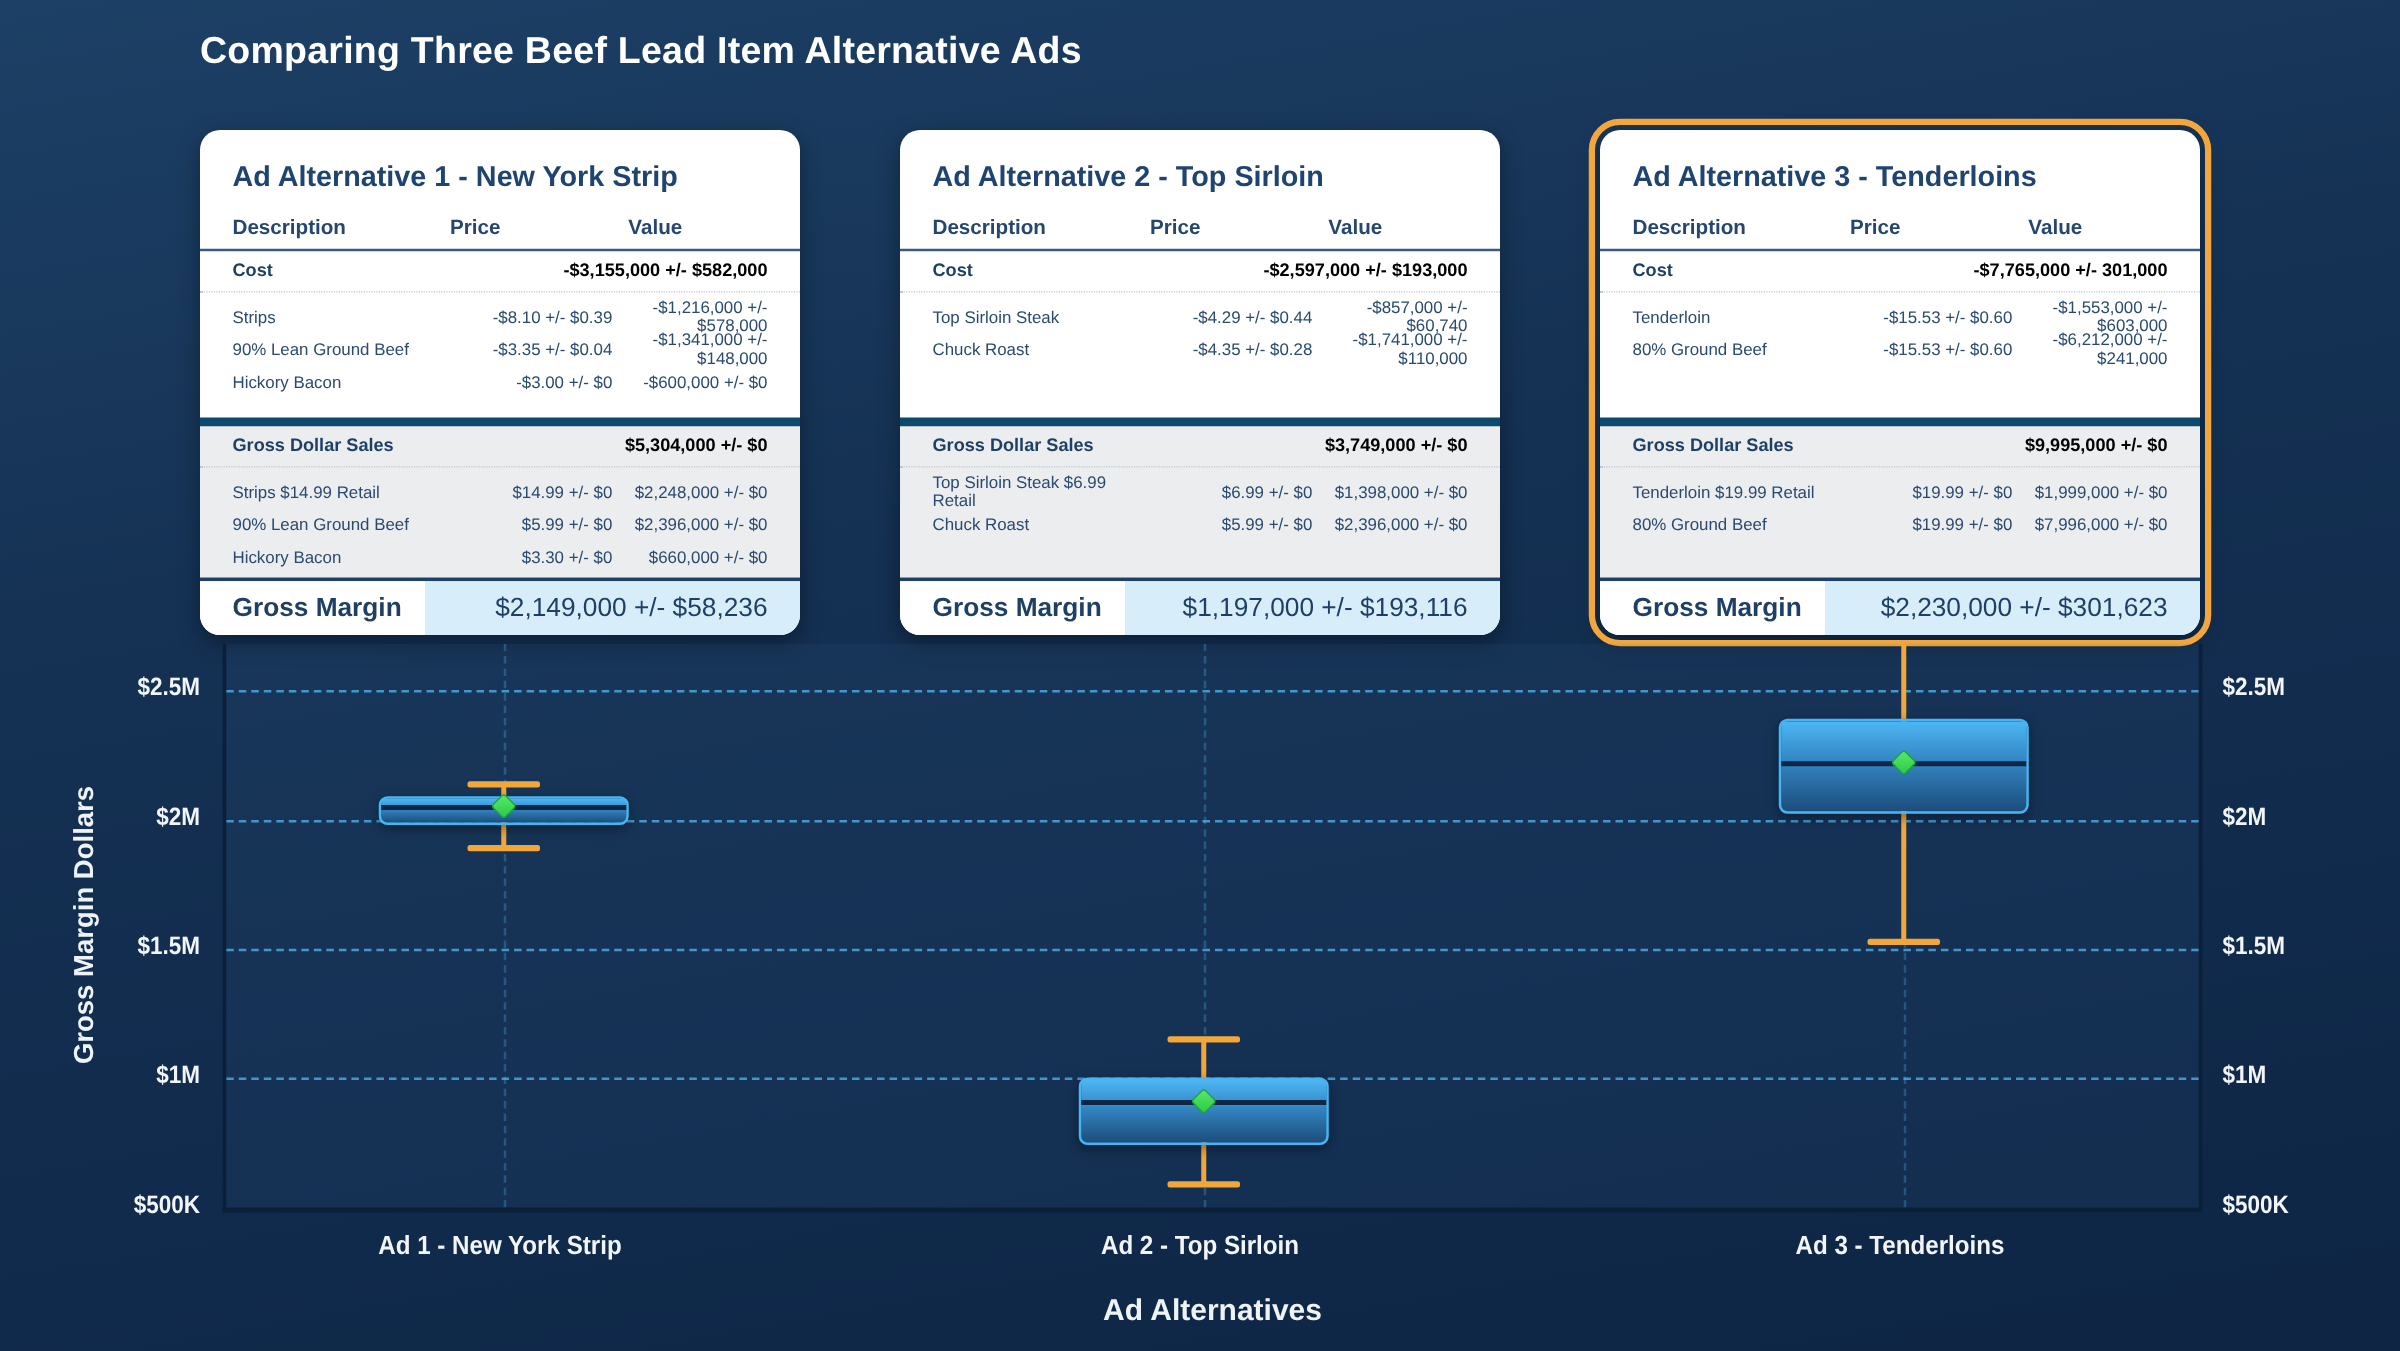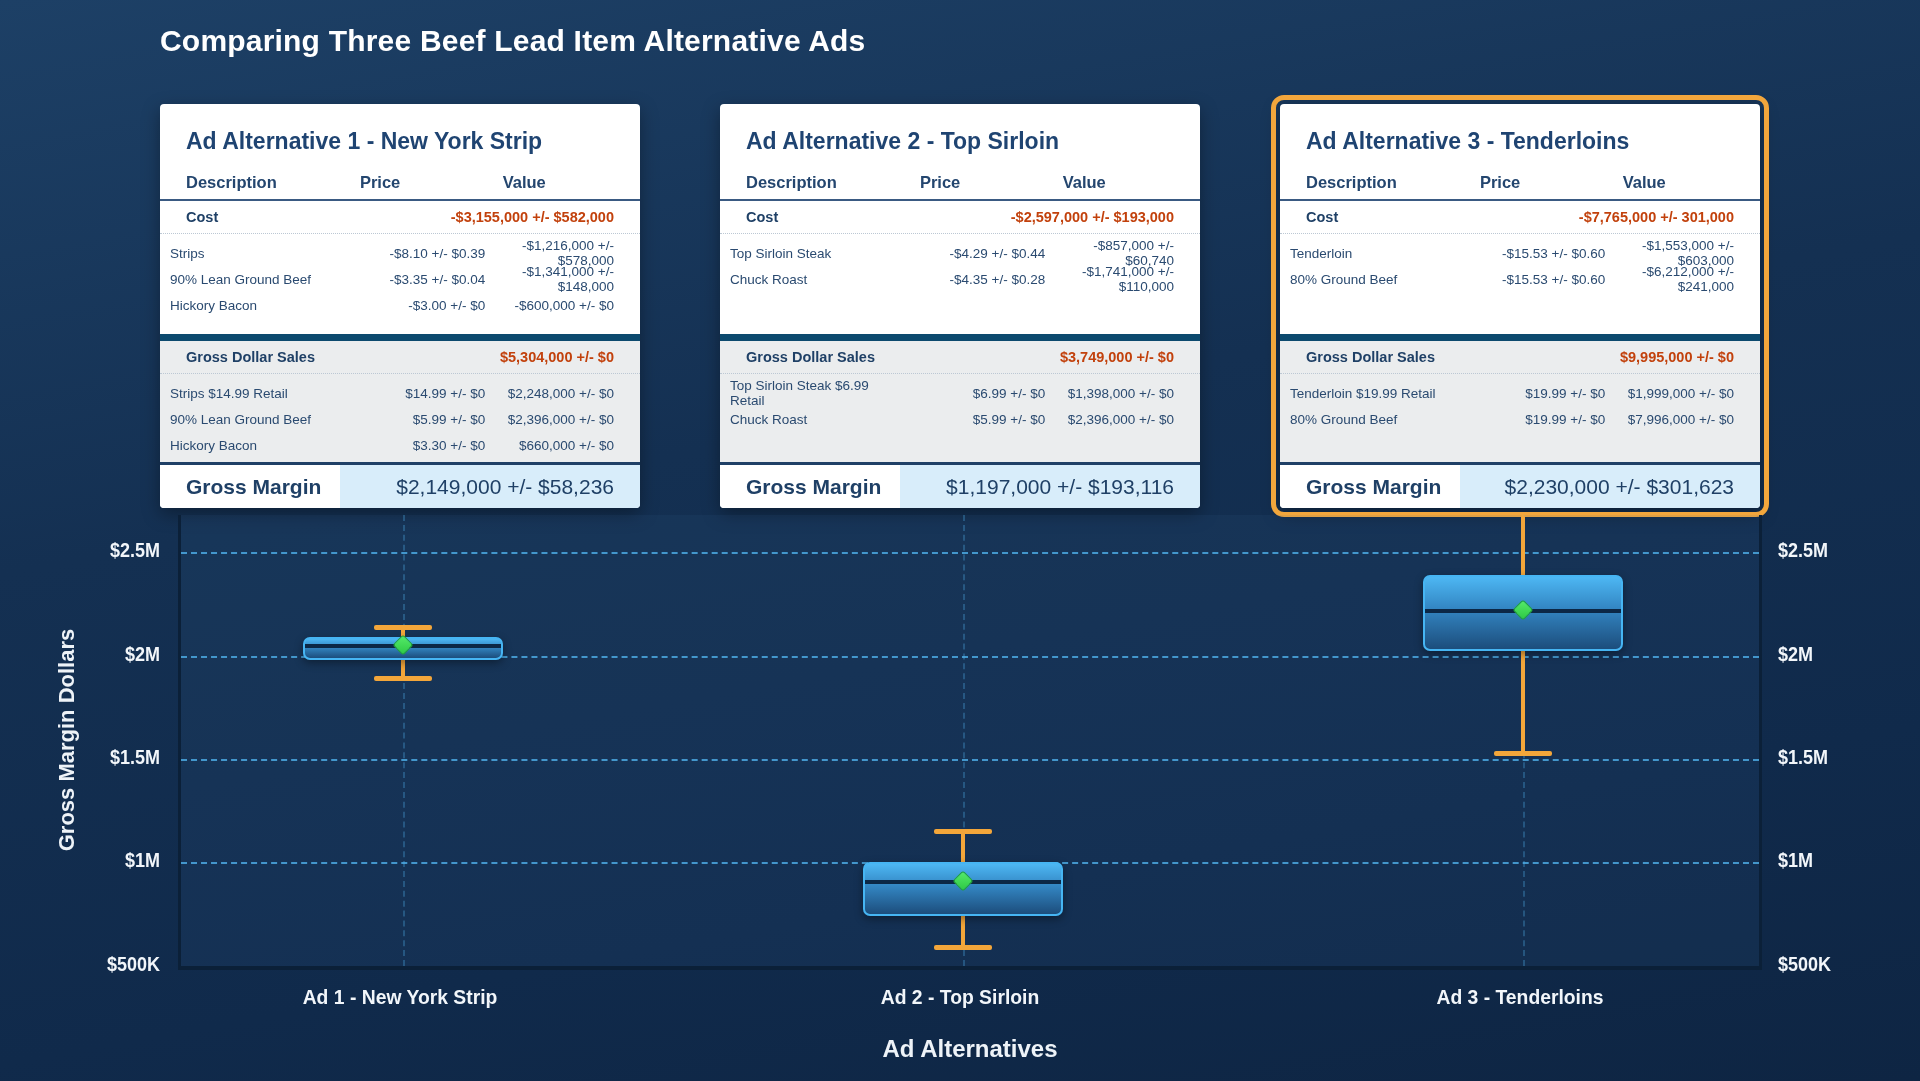--- a/index.html
+++ b/index.html
@@ -4,33 +4,33 @@
 <style>
   html,body{margin:0;padding:0;background:#0b2140;}
   *{box-sizing:border-box;font-family:"Liberation Sans",sans-serif;}
   .stage{position:relative;width:1920px;height:1081px;overflow:hidden;
          background:linear-gradient(170deg,#1d4066 0%,#15325486 40%,#102a4b 75%,#0e2543 100%),#132e50;
          background-color:#132e50;}
   .page-title{position:absolute;left:160px;top:24px;color:#ffffff;font-size:30px;font-weight:700;letter-spacing:.2px;}
 
   
   .cards-row{position:absolute;left:160px;top:104px;width:1604px;display:flex;gap:80px;}
-  .card{width:480px;height:404px;background:#ffffff;border-radius:4px;overflow:hidden;
+  .card{width:480px;height:404px;background:#ffffff;border-radius:16px;overflow:hidden;
         box-shadow:0 6px 18px rgba(0,0,0,.35);display:flex;flex-direction:column;position:relative;}
   .card.highlighted{outline:5px solid #f2a63c;outline-offset:4px;}
   .card-title{padding:24px 26px 6px 26px;font-size:23px;font-weight:700;color:#1f4472;}
   .thead{display:flex;padding:12px 8px 7px 26px;border-bottom:2px solid #3a5a82;justify-content:center;}
   .thead .col{font-size:16.5px;font-weight:700;color:#24466f;}
   .col.c0{flex:0 0 39%;}
   .col.c1{flex:0 0 32%;}
   .col.c2{flex:1;}
   .summary-row{display:flex;align-items:center;padding:8px 26px;border-bottom:1px dotted #bcc8d4;}
   .summary-row .lab{flex:1;font-size:14.5px;font-weight:700;color:#1f4066;}
-  .summary-row .val{font-size:14.5px;font-weight:700;color:#c2410c;text-align:right;}
-  .items{padding:6px 26px 0 10px;}
+  .summary-row .val{font-size:14.5px;font-weight:700;color:#000000;text-align:right;}
+  .items{padding:6px 26px 0 26px;}
   .items.cost-items{height:100px;}
   .items.sales-items{height:88px;}
   .item-row{display:flex;height:26px;align-items:center;}
   .item-row .col{font-size:13.5px;color:#2a4a70;}
   .item-row .c1,.item-row .c2{text-align:right;}
   .section-sales{background:#ebedee;border-top:7px solid #0c4a6e;}
   .margin-row{margin-top:auto;display:flex;border-top:3px solid #1f4066;height:58px;}
   .margin-label{flex:0 0 37.5%;background:#ffffff;display:flex;align-items:center;padding-left:26px;
                 font-size:21px;font-weight:700;color:#1f4066;}
   .margin-value{flex:1;background:#d8edfa;display:flex;align-items:center;justify-content:flex-end;

